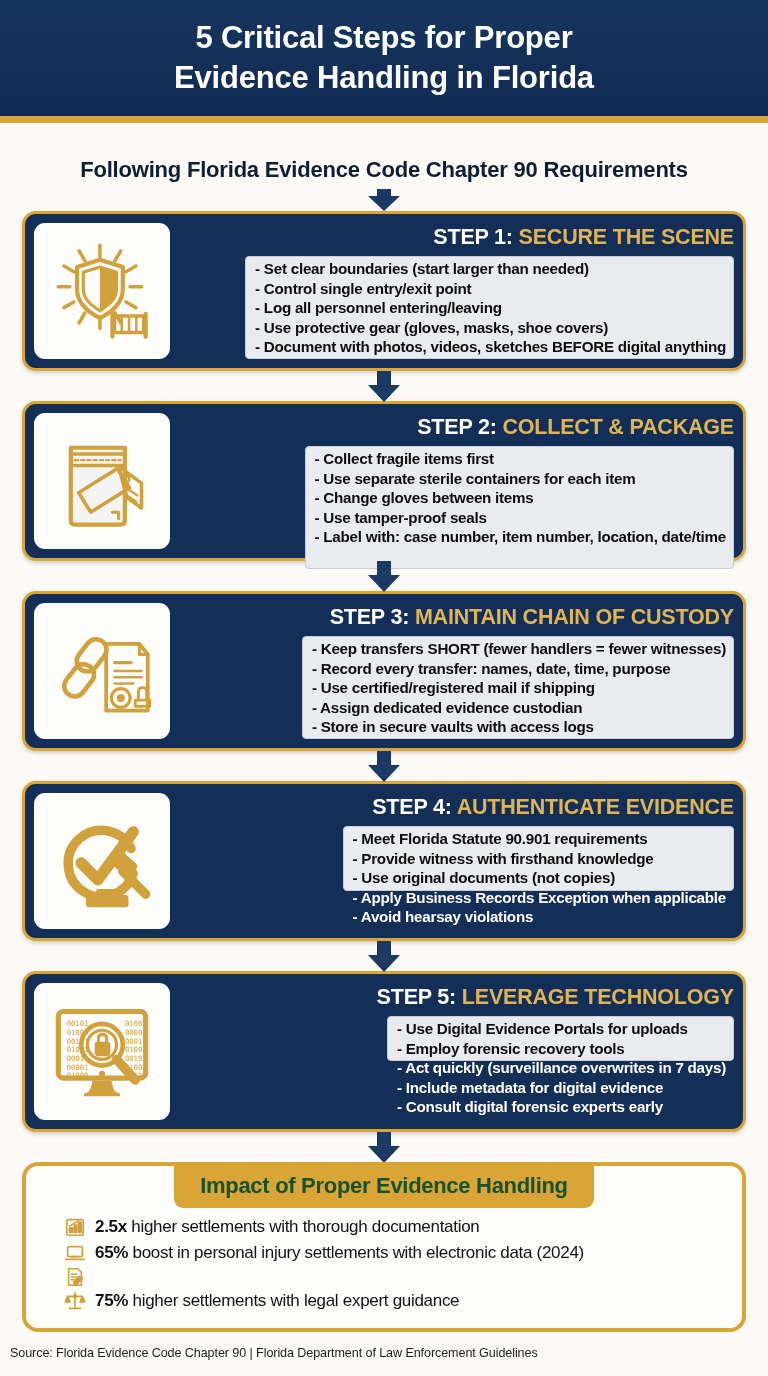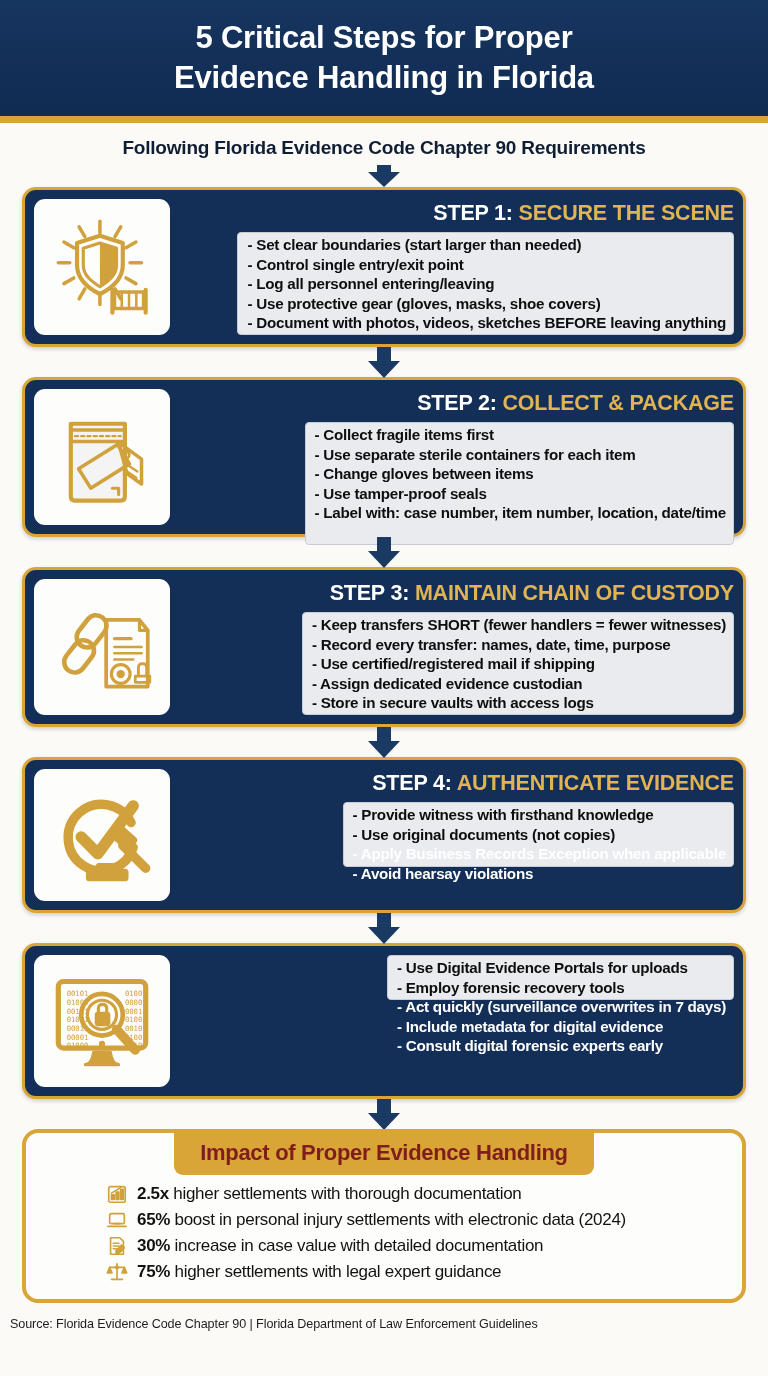--- a/index.html
+++ b/index.html
@@ -25,24 +25,25 @@
     color: #ffffff;
     font-size: 31px;
     line-height: 1.28;
     font-weight: bold;
     letter-spacing: -0.2px;
   }
 
   .subtitle {
     text-align: center;
     color: #101e33;
-    font-size: 19px;
+    font-size: 22px;
     font-weight: bold;
     padding: 14px 10px 6px;
     letter-spacing: -0.2px;
+    margin-top: 20px;
   }
 
   
   .arrow {
     width: 100%;
     display: flex;
     justify-content: center;
     align-items: center;
     height: 30px;
   }
@@ -140,31 +141,31 @@
   .impact-card {
     margin: 0 22px;
     background: #fdfdfb;
     border: 4px solid #d9a537;
     border-radius: 16px;
     padding: 4px 0 14px;
     position: relative;
   }
   .impact-title-band {
     background: #d9a537;
-    color: #7f1d1d;
+    color: #14532d;
     font-size: 22px;
     font-weight: bold;
     text-align: center;
     padding: 7px 26px 9px;
     border-radius: 0 0 9px 9px;
     width: fit-content;
     margin: -4px auto 4px;
     letter-spacing: -0.3px;
   }
-  .impact-list { list-style: none; padding: 2px 0 0 38px; margin-left: 42px; }
+  .impact-list { list-style: none; padding: 2px 0 0 38px; }
   .impact-list li {
     display: flex;
     align-items: center;
     gap: 9px;
     font-size: 17px;
     line-height: 26px;
     color: #121212;
     letter-spacing: -0.3px;
     white-space: nowrap;
   }
@@ -225,21 +226,21 @@
         </div>
         <div class="step-body">
           <div class="step-title"><span class="lbl">STEP 1:</span> <span class="nm">SECURE THE SCENE</span></div>
           <div class="bullets">
             <div class="panel" style="height:103px"></div>
             <ul>
               <li class="">- Set clear boundaries (start larger than needed)</li>
               <li class="">- Control single entry/exit point</li>
               <li class="">- Log all personnel entering/leaving</li>
               <li class="">- Use protective gear (gloves, masks, shoe covers)</li>
-              <li class="">- Document with photos, videos, sketches BEFORE leaving anything</li>
+              <li class="">- Document with photos, videos, sketches BEFORE digital anything</li>
             </ul>
           </div>
         </div>
       </div>
     </div>
     <div class="arrow">
       <span class="shaft"></span>
     </div>
     <div class="step-wrap">
       <div class="step-card">
@@ -320,20 +321,21 @@
             <line x1="70" y1="60" x2="92" y2="82" stroke-width="9"></line>
             <rect x="36" y="84" width="38" height="9" rx="2" fill="#d0a13c" stroke="#d0a13c" stroke-width="3"></rect>
             <path d="M42 84 L46 78 H64 L68 84 Z" fill="#d0a13c" stroke="#d0a13c" stroke-width="2"></path>
           </svg>
         </div>
         <div class="step-body">
           <div class="step-title"><span class="lbl">STEP 4:</span> <span class="nm">AUTHENTICATE EVIDENCE</span></div>
           <div class="bullets">
             <div class="panel" style="height:64.19999999999999px"></div>
             <ul>
+              <li class="">- Meet Florida Statute 90.901 requirements</li>
               <li class="">- Provide witness with firsthand knowledge</li>
               <li class="">- Use original documents (not copies)</li>
               <li class="out">- Apply Business Records Exception when applicable</li>
               <li class="out">- Avoid hearsay violations</li>
             </ul>
           </div>
         </div>
       </div>
     </div>
     <div class="arrow">
@@ -363,20 +365,21 @@
             <circle cx="50" cy="44" r="20" stroke-width="4.5"></circle>
             <circle cx="50" cy="44" r="14" stroke-width="3"></circle>
             <rect x="44" y="42" width="13" height="12" rx="2" fill="#d0a13c" stroke="#d0a13c" stroke-width="2"></rect>
             <path d="M46.5 42 V38 Q46.5 34 50.5 34 Q54.5 34 54.5 38 V42" stroke-width="3"></path>
             <line x1="64" y1="58" x2="82" y2="78" stroke-width="9"></line>
             <circle cx="50" cy="72" r="3" fill="#d0a13c" stroke="none"></circle>
             <path d="M34 92 Q40 92 42 80 H58 Q60 92 66 92 Z" fill="#d0a13c" stroke="#d0a13c" stroke-width="3"></path>
           </svg>
         </div>
         <div class="step-body">
+          <div class="step-title"><span class="lbl">STEP 5:</span> <span class="nm">LEVERAGE TECHNOLOGY</span></div>
           <div class="bullets">
             <div class="panel" style="height:44.8px"></div>
             <ul>
               <li class="">- Use Digital Evidence Portals for uploads</li>
               <li class="">- Employ forensic recovery tools</li>
               <li class="out">- Act quickly (surveillance overwrites in 7 days)</li>
               <li class="out">- Include metadata for digital evidence</li>
               <li class="out">- Consult digital forensic experts early</li>
             </ul>
           </div>
@@ -410,21 +413,20 @@
         <span><span class="stat">65%</span> boost in personal injury settlements with electronic data (2024)</span>
       </li>
       <li>
         <span class="ico"><svg width="22" height="22" viewBox="0 0 24 24" fill="none" stroke="#d0a13c" stroke-width="1.8" stroke-linecap="round" stroke-linejoin="round">
             <path d="M5 3 H15 L19 7 V21 H5 Z"></path>
             <path d="M8 9 H14"></path>
             <path d="M8 12 H14"></path>
             <path d="M8 15 H12"></path>
             <path d="M17 11 L20 14 L14 20 H11 V17 Z" fill="#d0a13c" stroke="#d0a13c"></path>
           </svg></span>
-        <span><span class="stat">30%</span> increase in case value with detailed documentation</span>
       </li>
       <li>
         <span class="ico"><svg width="22" height="22" viewBox="0 0 24 24" fill="none" stroke="#d0a13c" stroke-width="1.8" stroke-linecap="round" stroke-linejoin="round">
             <path d="M12 3 V20"></path>
             <path d="M6 20 H18"></path>
             <path d="M4 7 H20"></path>
             <path d="M4 7 L1.5 13 H6.5 Z" fill="#d0a13c" stroke="#d0a13c"></path>
             <path d="M20 7 L17.5 13 H22.5 Z" fill="#d0a13c" stroke="#d0a13c"></path>
             <circle cx="12" cy="7" r="1.4" fill="#d0a13c"></circle>
           </svg></span>

